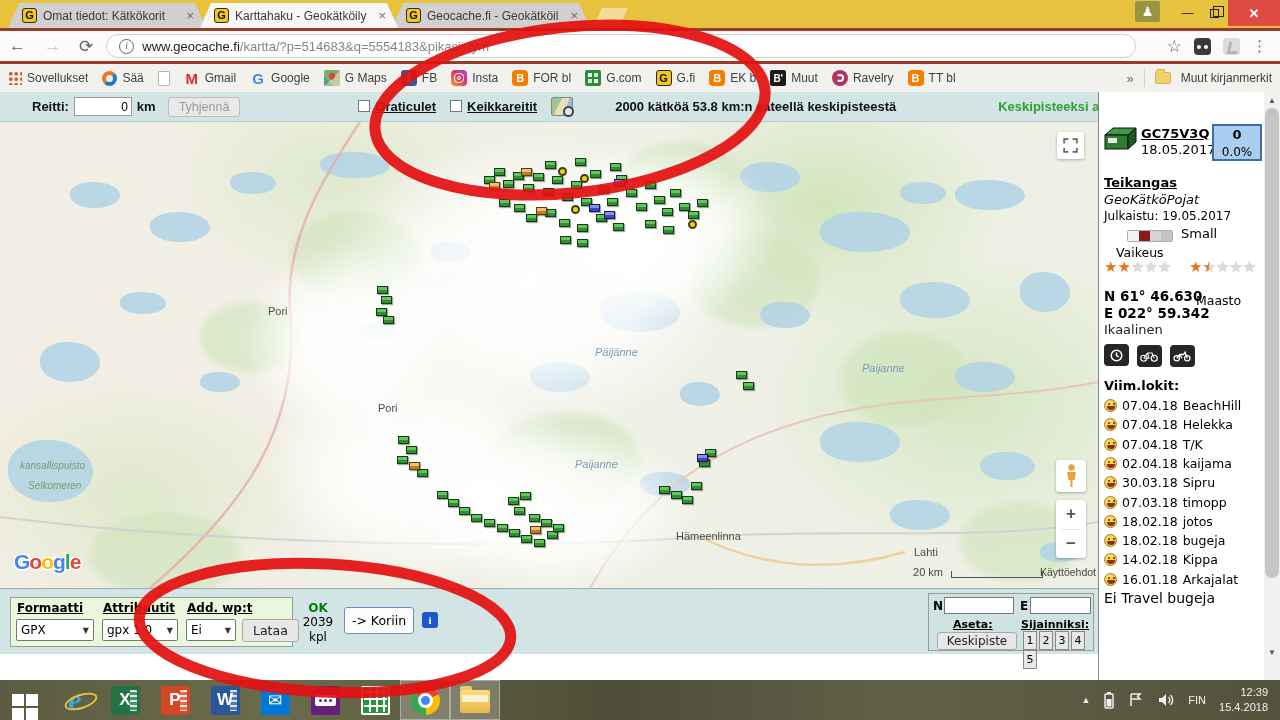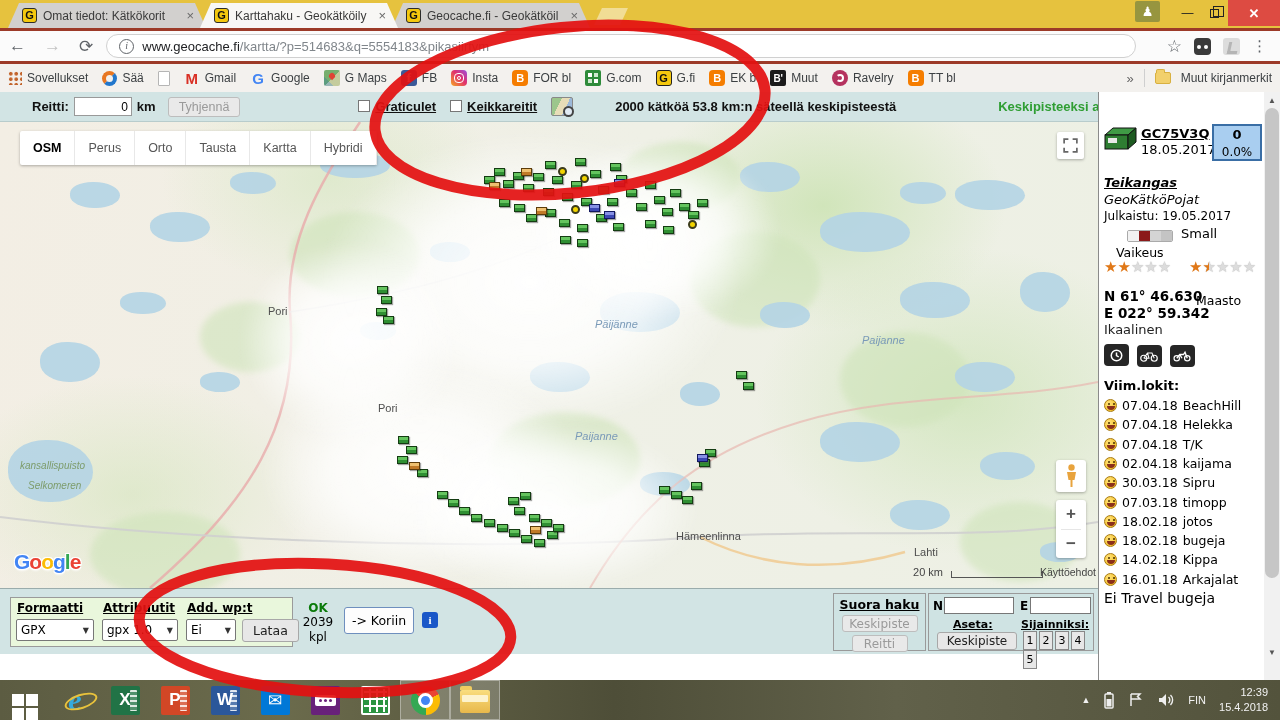--- a/index.html
+++ b/index.html
@@ -94,21 +94,21 @@
       radial-gradient(260px 180px at 75% 18%,rgba(196,224,168,.7),transparent 70%),
       radial-gradient(300px 220px at 88% 60%,rgba(200,226,176,.65),transparent 70%),
       radial-gradient(240px 160px at 30% 12%,rgba(205,228,182,.5),transparent 70%),
       radial-gradient(260px 170px at 12% 80%,rgba(208,228,184,.55),transparent 70%),
       linear-gradient(100deg,#f3eee4,#eff0e6 55%,#edf0e4);}
   .lake{position:absolute;background:#b4d4e4;border-radius:46% 54% 50% 50%;opacity:.9;}
   .forest{position:absolute;background:#cfe4ba;border-radius:50%;opacity:.6;filter:blur(3px);}
   .haze{position:absolute;border-radius:50%;background:radial-gradient(closest-side,rgba(255,255,255,.96),rgba(255,255,255,.75) 55%,transparent);filter:blur(6px);}
   .roads{position:absolute;left:0;top:0;}
   .maplabel{position:absolute;font-size:11px;color:#666;white-space:nowrap;}
-  .maplabel.water{color:#7a9ab8;font-style:italic;}
+  .maplabel.water{color:#7a9ab8;font-style:italic;margin-top:28px;}
   .maplabel.park{color:#7d9c6b;font-style:italic;font-size:10px;}
   .maplabel.city{color:#4e4e4e;}
   .marker{position:absolute;width:11px;height:8px;border:1px solid #143c12;background:linear-gradient(#64c45e 0 3px,#2f8f33 3px);box-shadow:1px 1px 1px rgba(0,0,0,.35);z-index:4;}
   .marker.o{background:linear-gradient(#eec070 0 3px,#c07a28 3px);border-color:#5c3c0a;}
   .marker.b{background:linear-gradient(#8690e4 0 3px,#3c48b4 3px);border-color:#121860;}
   .badge{position:absolute;width:9px;height:9px;border-radius:50%;background:#f2d400;border:2px solid #3c3c1a;z-index:5;}
   .layerbar{position:absolute;left:20px;top:9px;height:34px;background:#fff;border-radius:2px;box-shadow:0 1px 3px rgba(0,0,0,.3);display:flex;z-index:6;}
   .layerbtn{padding:0 13px;display:flex;align-items:center;font-size:12.5px;color:#565656;border-right:1px solid #e8e8e8;}
   .layerbtn.active{font-weight:bold;color:#000;}
   .fsbtn{position:absolute;right:14px;top:10px;width:27px;height:27px;background:#fff;border-radius:2px;box-shadow:0 1px 3px rgba(0,0,0,.3);display:flex;align-items:center;justify-content:center;z-index:6;}
@@ -477,28 +477,20 @@
         <div class="marker g" style="left: 736px; top: 249px;"></div>
         <div class="marker g" style="left: 743px; top: 260px;"></div>
       </div>
     <div id="map-badges">
         <div class="badge" style="left: 558px; top: 45px;"></div>
         <div class="badge" style="left: 580px; top: 52px;"></div>
         <div class="badge" style="left: 571px; top: 83px;"></div>
         <div class="badge" style="left: 688px; top: 98px;"></div>
       </div>
 
-    <div class="layerbar" id="layerbar">
-        <div class="layerbtn active">OSM</div>
-        <div class="layerbtn">Perus</div>
-        <div class="layerbtn">Orto</div>
-        <div class="layerbtn">Tausta</div>
-        <div class="layerbtn">Kartta</div>
-        <div class="layerbtn">Hybridi</div>
-      </div>
     <div class="fsbtn">
       <svg width="17" height="17" viewBox="0 0 24 24">
           <path d="M3 9V3h6 M15 3h6v6 M21 15v6h-6 M9 21H3v-6" stroke="#666" stroke-width="2.4" fill="none"></path>
         </svg>
     </div>
     <div class="pegman">
       <svg width="13" height="24" viewBox="0 0 13 24">
         <circle cx="6.5" cy="3.5" r="3.2" fill="#e8a33d"></circle>
           <path d="M2 8 h9 l-1.5 8 h-2 v7 h-2 v-7 h-2 z" fill="#e8a33d"></path>
       </svg>
@@ -522,21 +514,21 @@
       <rect x="2" y="9" width="23" height="14" fill="#2e7d32" stroke="#111" stroke-width="1"></rect>
       <polygon points="25,9 33,2 33,16 25,23" fill="#1d5a21" stroke="#111" stroke-width="1"></polygon>
       <rect x="5" y="12" width="9" height="5" fill="#e8e8e8"></rect>
     </svg>
     <span class="sb-abs sb-link" style="left:42px;top:34px;">GC75V3Q</span>
     <span class="sb-abs" style="left:42px;top:50px;font-size:13px;">18.05.2017</span>
     <div class="statbox">
       <div class="n">0</div>
       <div>0.0%</div>
     </div>
-    <span class="sb-abs sb-link" style="left:5px;top:83px;font-style:italic;">Teikangas</span>
+    <span class="sb-abs sb-link" style="left:5px;top:83px;">Teikangas</span>
     <span class="sb-abs" style="left:5px;top:100px;font-style:italic;font-size:13px;">GeoKätköPojat</span>
     <span class="sb-abs" style="left:5px;top:117px;">Julkaistu: 19.05.2017</span>
     <span class="sb-abs" style="left:28px;top:136px;">
       <span class="sizebar">
           <i style="background:#f2f2f2;"></i>
           <i style="background:#8b1a1a;"></i>
           <i style="background:#d4d4d4;"></i>
           <i style="background:#c4c4c4;"></i>
         </span>
     </span>
@@ -645,25 +637,20 @@
         </span>
       <span class="btn" style="position:absolute;left:231px;top:21px;height:23px;">Lataa</span>
     </div>
     <div class="okblock">
       <div class="ok">OK</div>
       <div>2039 kpl</div>
     </div>
     <div class="koriin">-&gt; Koriin</div>
     <div class="infoicon">i</div>
 
-    <div class="suorapanel">
-      <div style="font-weight:bold;text-decoration:underline;font-size:12.5px;margin-top:3px;">Suora haku</div>
-      <div class="btn disabled" style="margin:3px auto 0;width:76px;height:17px;font-size:12px;">Keskipiste</div>
-      <div class="btn disabled" style="margin:3px auto 0;width:56px;height:17px;font-size:12px;">Reitti</div>
-    </div>
     <div class="nepanel">
       <span style="position:absolute;left:4px;top:5px;font-weight:bold;">N</span>
       <input class="ne-input" style="left: 15px; top: 3px; width: 70px;">
       <span style="position:absolute;left:91px;top:5px;font-weight:bold;">E</span>
       <input class="ne-input" style="left: 101px; top: 3px; width: 61px;">
       <span class="small-lbl" style="left:24px;top:24px;">Aseta:</span>
       <span class="small-lbl" style="left:92px;top:24px;">Sijainniksi:</span>
       <span class="btn" style="position:absolute;left:8px;top:38px;width:80px;height:18px;font-size:12px;">Keskipiste</span>
       <span style="position:absolute;left:92px;top:37px;" id="loc-buttons"><span class="locbtn">1</span><span class="locbtn">2</span><span class="locbtn">3</span><span class="locbtn">4</span><span class="locbtn">5</span></span>
     </div>

